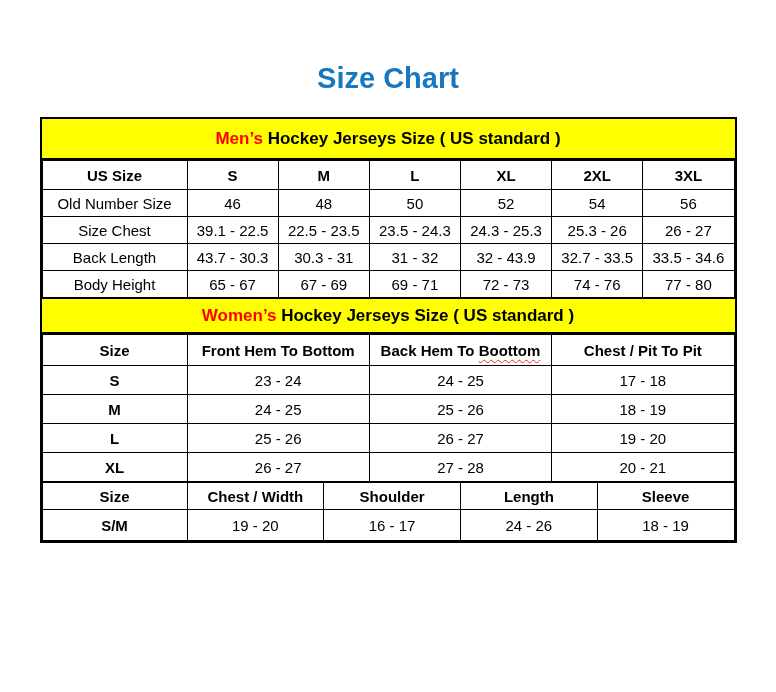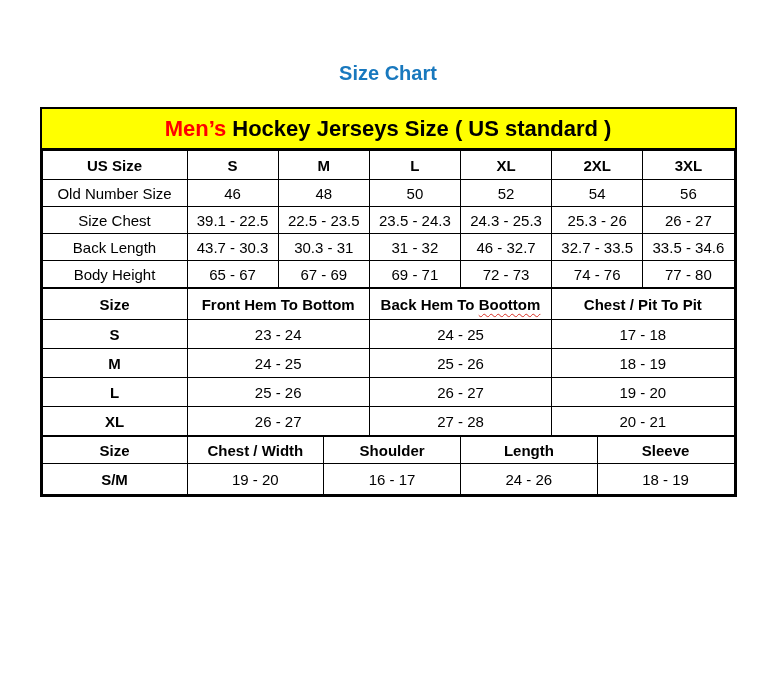--- a/index.html
+++ b/index.html
@@ -14,33 +14,33 @@
   }
   .sheet {
     width: 697px;
     margin: 0 auto;
   }
   .page-title {
     margin: 0;
     padding-top: 62px;
     padding-bottom: 22px;
     text-align: center;
-    font-size: 20px;
+    font-size: 29px;
     font-weight: bold;
     color: #1878be;
     letter-spacing: 0px;
   }
   .chart {
     border: 2px solid #000000;
   }
   .band {
     background: #ffff00;
     text-align: center;
     font-weight: bold;
-    font-size: 22px;
+    font-size: 17px;
     line-height: 19px;
     border-bottom: 2px solid #000000;
   }
   .band.first   { padding: 10px 0; }
   .band.mid     { padding: 7px 0; border-top: 1px solid #000000; }
   .band .hl     { color: #ff0000; }
   table {
     width: 100%;
     border-collapse: collapse;
     table-layout: fixed;
@@ -120,36 +120,39 @@
         <td>23.5 - 24.3</td>
         <td>24.3 - 25.3</td>
         <td>25.3 - 26</td>
         <td>26 - 27</td>
       </tr>
       <tr>
         <td>Back Length</td>
         <td>43.7 - 30.3</td>
         <td>30.3 - 31</td>
         <td>31 - 32</td>
-        <td>46 - 32.7</td>
+        <td>32 - 43.9</td>
         <td>32.7 - 33.5</td>
         <td>33.5 - 34.6</td>
       </tr>
       <tr>
         <td>Body Height</td>
         <td>65 - 67</td>
         <td>67 - 69</td>
         <td>69 - 71</td>
         <td>72 - 73</td>
         <td>74 - 76</td>
         <td>77 - 80</td>
       </tr>
     </tbody>
       </table>
 
+    <div class="band mid">
+      <span class="hl">Women’s</span><span> Hockey Jerseys Size ( US standard )</span>
+    </div>
     <table class="t-womens">
       <colgroup>
           <col class="c-label">
           <col>
           <col>
           <col>
         </colgroup>
       <tbody>
           <tr>
         <th>Size</th>

